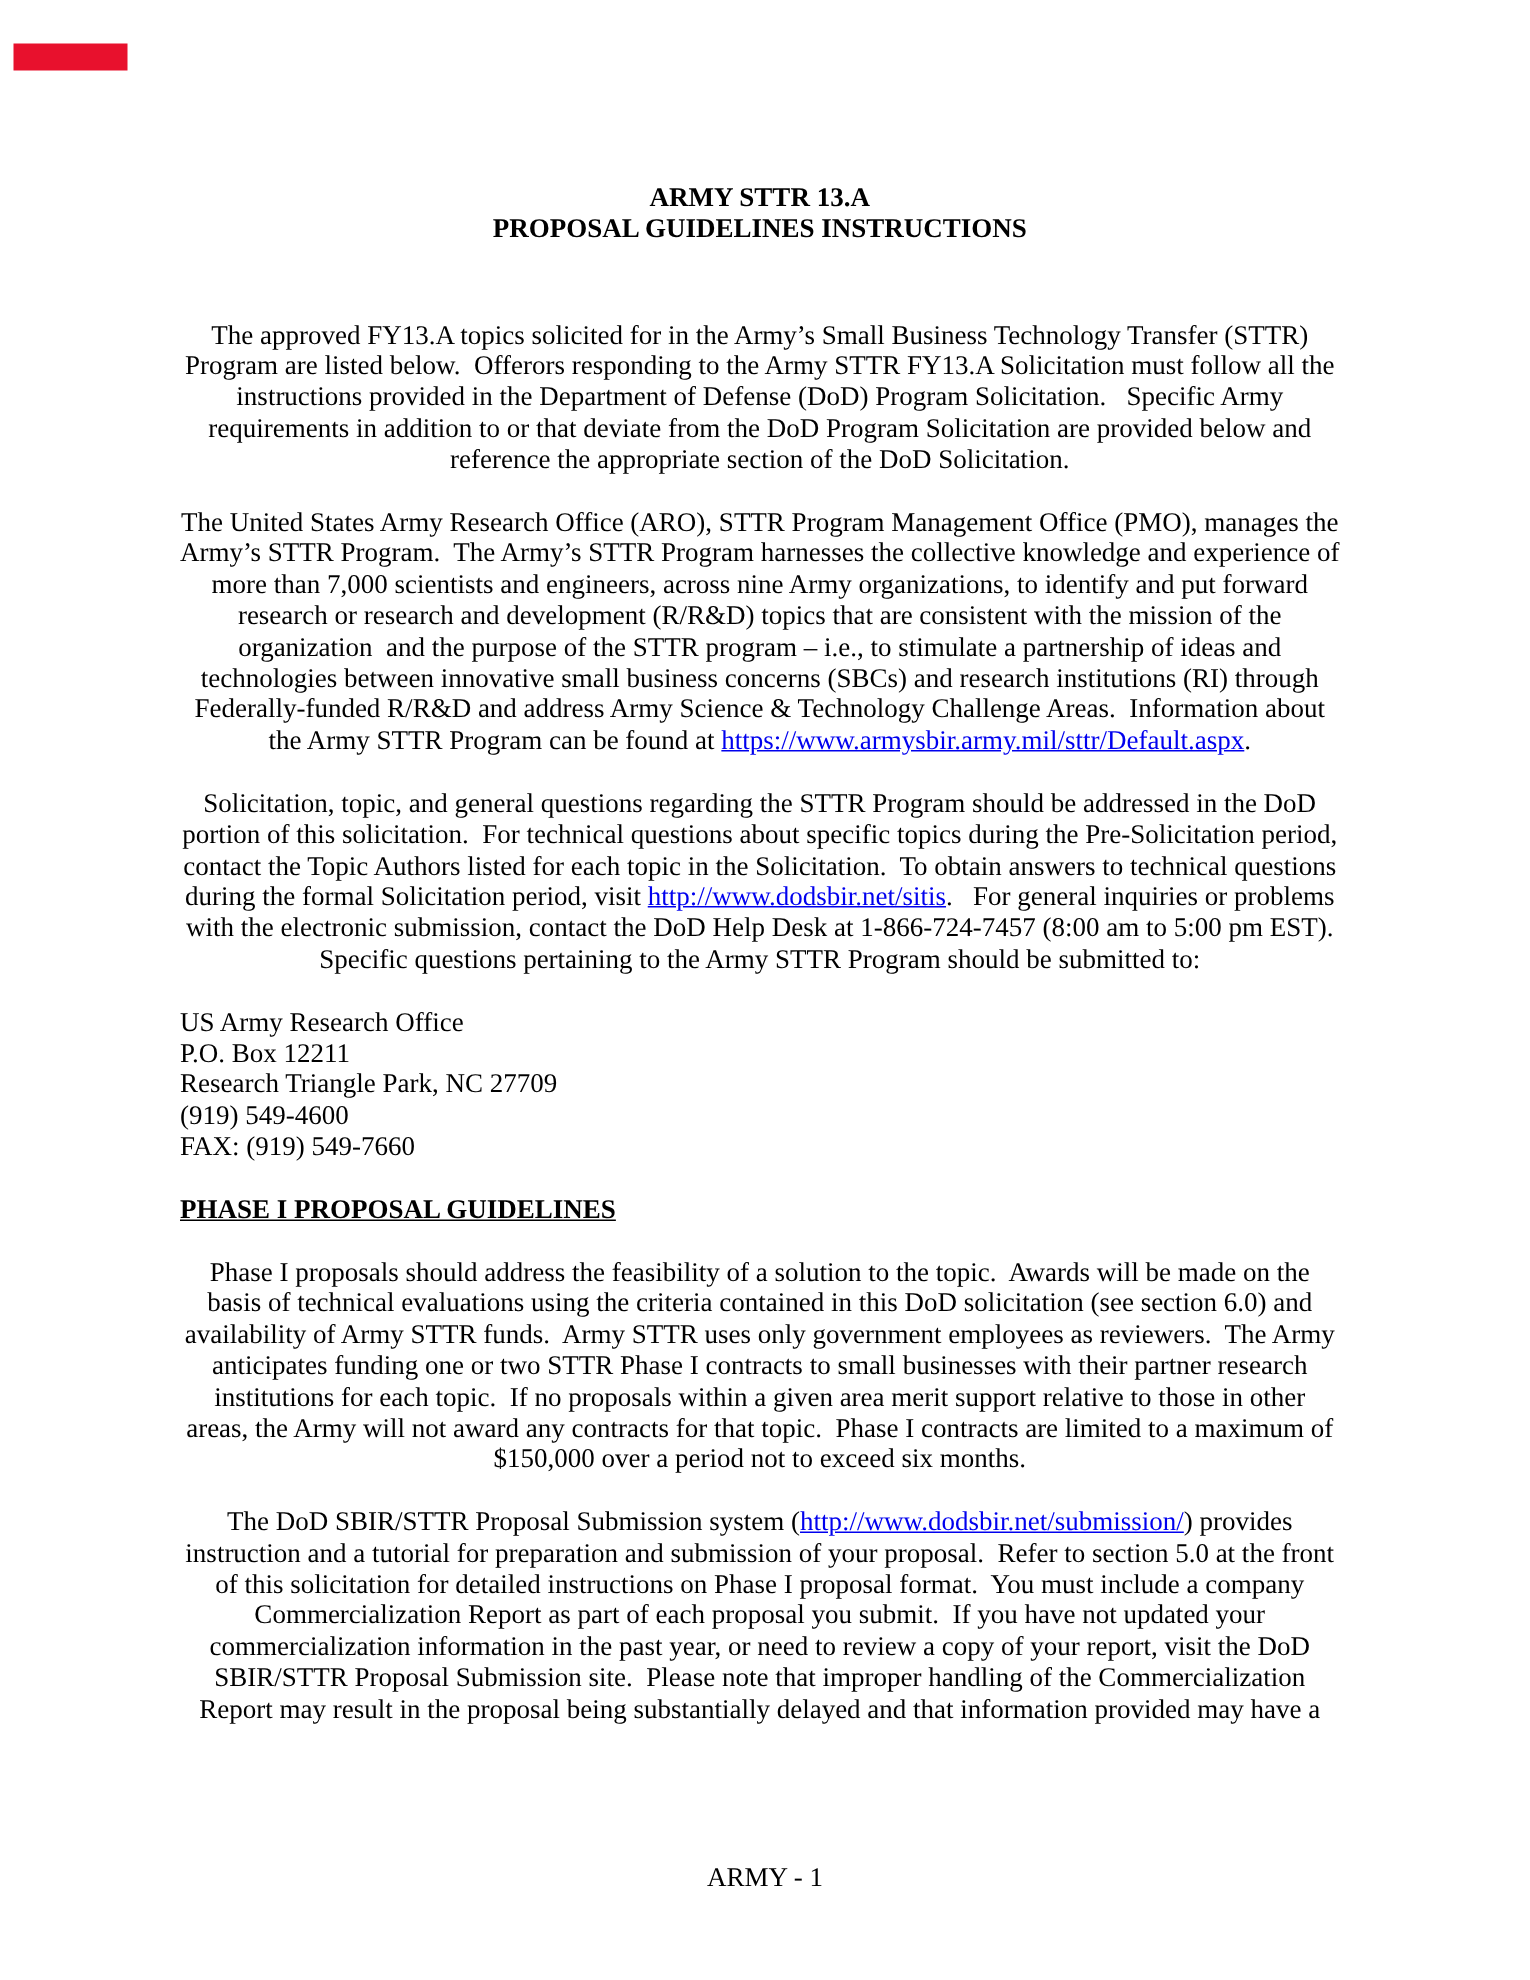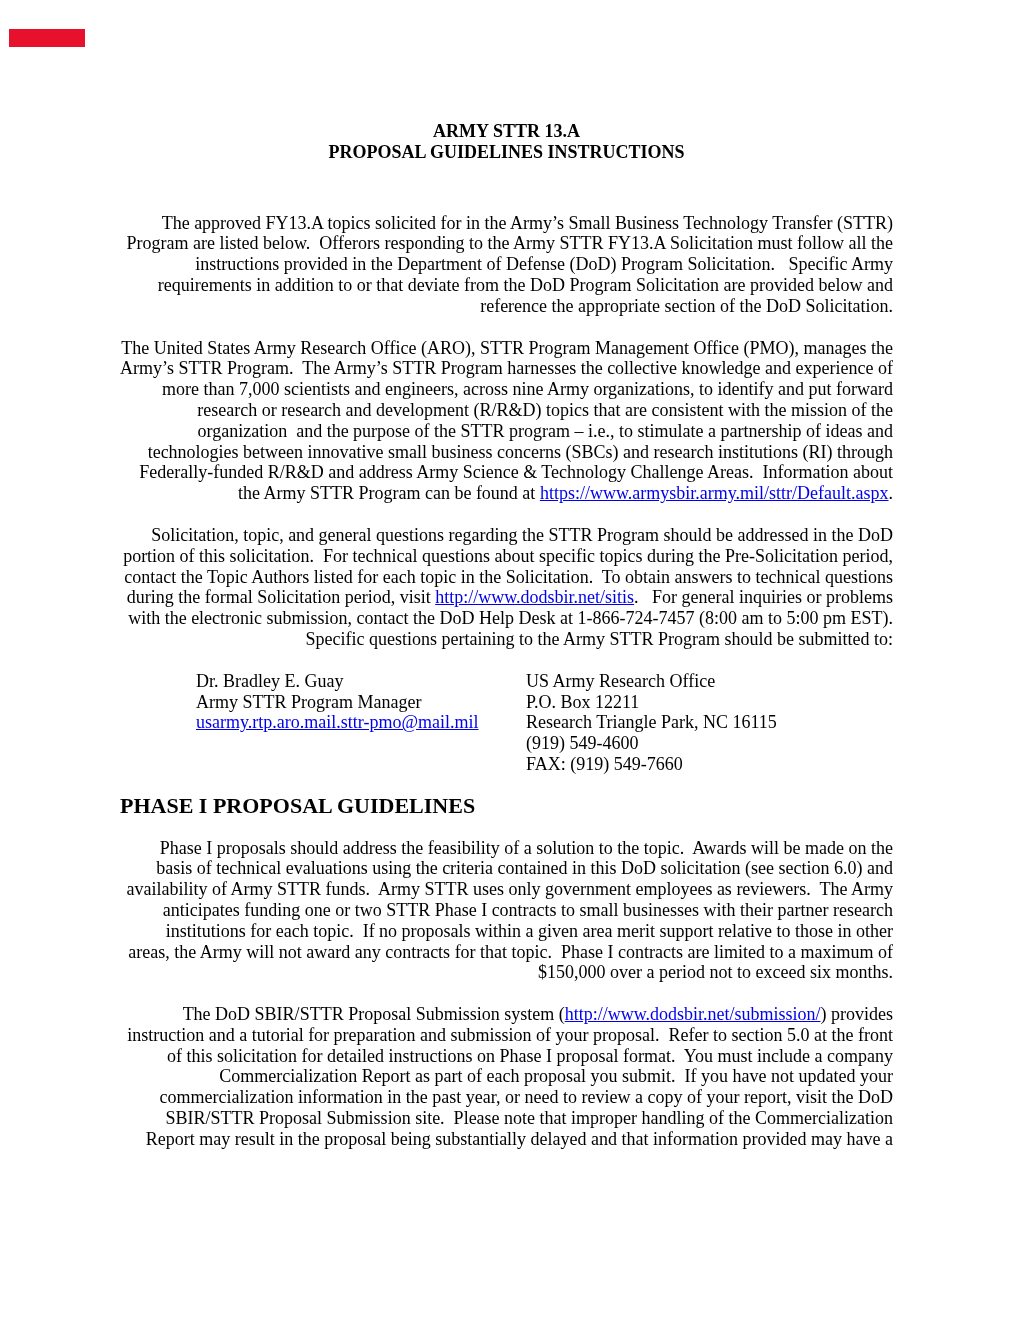--- a/index.html
+++ b/index.html
@@ -37,21 +37,21 @@
     margin: 0 0 50px 0;
     padding-top: 121px;
     text-align: center;
     font-weight: bold;
     font-size: 18px;
     line-height: 20.8px;
   }
   .body-para {
     margin: 12px 0 21px 0;
     white-space: pre-wrap;
-    text-align: right;
+    text-align: center;
   }
   a.doc-link {
     color: var(--link-color);
     cursor: pointer;
   }
   .contact-row {
     display: flex;
     margin: 6px 0 21px 0;
   }
   .contact-col-left {
@@ -60,23 +60,24 @@
     flex: 0 0 auto;
   }
   .contact-col-right {
     flex: 0 0 auto;
   }
   .contact-line {
     white-space: pre;
   }
   .section-heading {
     margin: 2px 0 21px 0;
-    font-size: 22px;
+    font-size: 18px;
     line-height: 20.8px;
     font-weight: bold;
+    text-decoration: underline;
   }
   .page-footer {
     position: absolute;
     left: 0;
     right: 0;
     top: 1241px;
     text-align: center;
   }
 </style>
 </head>
@@ -91,34 +92,30 @@
     <span>PROPOSAL GUIDELINES INSTRUCTIONS</span>
   </div>
 
   <p class="body-para">The approved FY13.A topics solicited for in the Army’s Small Business Technology Transfer (STTR) Program are listed below.  Offerors responding to the Army STTR FY13.A Solicitation must follow all the instructions provided in the Department of Defense (DoD) Program Solicitation.   Specific Army requirements in addition to or that deviate from the DoD Program Solicitation are provided below and reference the appropriate section of the DoD Solicitation.</p>
 
   <p class="body-para">The United States Army Research Office (ARO), STTR Program Management Office (PMO), manages the Army’s STTR Program.  The Army’s STTR Program harnesses the collective knowledge and experience of more than 7,000 scientists and engineers, across nine Army organizations, to identify and put forward research or research and development (R/R&amp;D) topics that are consistent with the mission of the organization  and the purpose of the STTR program – i.e., to stimulate a partnership of ideas and technologies between innovative small business concerns (SBCs) and research institutions (RI) through Federally-funded R/R&amp;D and address Army Science &amp; Technology Challenge Areas.  Information about the Army STTR Program can be found at <a href="#" class="doc-link">https://www.armysbir.army.mil/sttr/Default.aspx</a>.</p>
 
   <p class="body-para">Solicitation, topic, and general questions regarding the STTR Program should be addressed in the DoD portion of this solicitation.  For technical questions about specific topics during the Pre-Solicitation period, contact the Topic Authors listed for each topic in the Solicitation.  To obtain answers to technical questions during the formal Solicitation period, visit <a href="#" class="doc-link">http://www.dodsbir.net/sitis</a>.   For general inquiries or problems with the electronic submission, contact the DoD Help Desk at 1-866-724-7457 (8:00 am to 5:00 pm EST).  Specific questions pertaining to the Army STTR Program should be submitted to:</p>
 
   <div class="contact-row">
-    <div class="contact-col-left">
-        <div class="contact-line">Dr. Bradley E. Guay</div>
-        <div class="contact-line">Army STTR Program Manager</div>
-        <div class="contact-line"><a href="#" class="doc-link">usarmy.rtp.aro.mail.sttr-pmo@mail.mil</a></div>
-      </div>
     <div class="contact-col-right">
         <div class="contact-line">US Army Research Office</div>
         <div class="contact-line">P.O. Box 12211</div>
-        <div class="contact-line">Research Triangle Park, NC 16115</div>
+        <div class="contact-line">Research Triangle Park, NC 27709</div>
         <div class="contact-line">(919) 549-4600</div>
         <div class="contact-line">FAX: (919) 549-7660</div>
       </div>
   </div>
 
   <h2 class="section-heading">PHASE I PROPOSAL GUIDELINES</h2>
 
   <p class="body-para">Phase I proposals should address the feasibility of a solution to the topic.  Awards will be made on the basis of technical evaluations using the criteria contained in this DoD solicitation (see section 6.0) and availability of Army STTR funds.  Army STTR uses only government employees as reviewers.  The Army anticipates funding one or two STTR Phase I contracts to small businesses with their partner research institutions for each topic.  If no proposals within a given area merit support relative to those in other areas, the Army will not award any contracts for that topic.  Phase I contracts are limited to a maximum of $150,000 over a period not to exceed six months.</p>
 
   <p class="body-para">The DoD SBIR/STTR Proposal Submission system (<a href="#" class="doc-link">http://www.dodsbir.net/submission/</a>) provides instruction and a tutorial for preparation and submission of your proposal.  Refer to section 5.0 at the front of this solicitation for detailed instructions on Phase I proposal format.  You must include a company Commercialization Report as part of each proposal you submit.  If you have not updated your commercialization information in the past year, or need to review a copy of your report, visit the DoD SBIR/STTR Proposal Submission site.  Please note that improper handling of the Commercialization Report may result in the proposal being substantially delayed and that information provided may have a</p>
 
+  <div class="page-footer">ARMY - 1</div>
 
 </div>
 
 </body></html>

